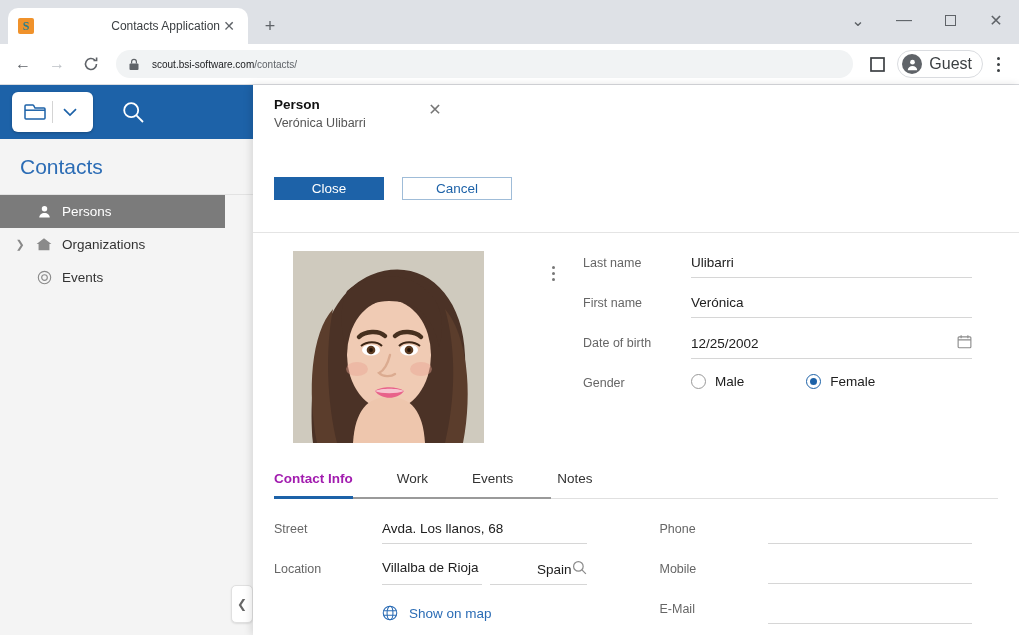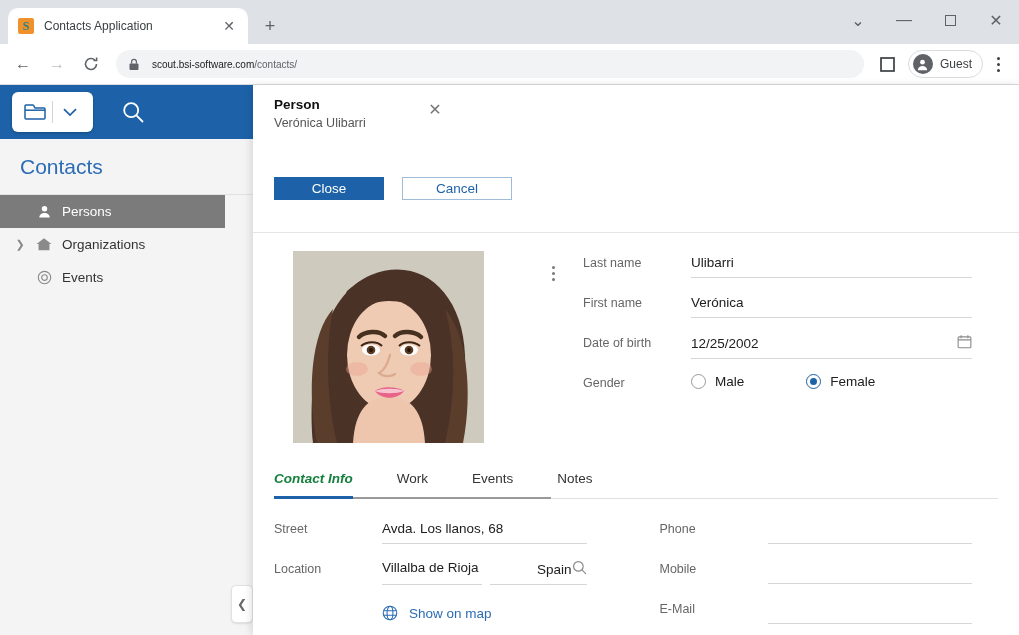--- a/index.html
+++ b/index.html
@@ -28,20 +28,21 @@
     background: #f0922b; border-radius: 2px;
     display: flex; align-items: center; justify-content: center;
     font-weight: bold; font-size: 12px; color: #2a7f8e;
     font-family: "Liberation Serif", serif;
     line-height: 1;
   }
   .tab-title {
     margin-left: 10px; font-size: 12px; color: #3c4043;
     white-space: nowrap; overflow: hidden; text-overflow: ellipsis;
     flex: 1;
+    text-align: right;
   }
   .tab-close {
     width: 18px; height: 18px; flex: 0 0 18px;
     display: flex; align-items: center; justify-content: center;
     color: #5f6368; font-size: 14px; line-height: 1;
   }
   .newtab {
     width: 28px; height: 28px; margin-left: 8px; margin-bottom: 4px;
     display: flex; align-items: center; justify-content: center;
     color: #5f6368; font-size: 18px; line-height: 1;
@@ -87,21 +88,21 @@
   .guest {
     display: flex; align-items: center; height: 28px;
     border: 1px solid #dadce0; border-radius: 14px; padding: 0 10px 0 4px;
     margin-left: 2px;
   }
   .guest-av {
     width: 20px; height: 20px; border-radius: 50%;
     background: #5f6368; display: flex; align-items: center;
     justify-content: center; color: #fff;
   }
-  .guest-label { font-size: 12px; color: #3c4043; margin-left: 7px; }
+  .guest-label { font-size: 16px; color: #3c4043; margin-left: 7px; }
   .kebab {
     width: 26px; height: 28px; margin-left: 2px;
     display: flex; flex-direction: column; align-items: center;
     justify-content: center; gap: 3px;
   }
   .kebab i { width: 3px; height: 3px; border-radius: 50%; background: #3c4043; display: block; }
 
   
   .app { position: relative; height: 550px; background: #f4f4f4; }
 
@@ -234,21 +235,21 @@
   .radio.m2 { margin-left: 62px; }
 
   .tabs {
     margin: 20px 21px 0 21px; display: flex; position: relative;
     border-bottom: 1px solid #e0e0e0;
   }
   .tabitem {
     padding: 8px 0 12px 0; margin-right: 44px; font-size: 13.5px; color: #333;
     position: relative;
   }
-  .tabitem.active { color: #15803d; font-weight: bold; font-style: italic; }
+  .tabitem.active { color: #a21caf; font-weight: bold; }
   .tabitem.active::after {
     content: ''; position: absolute; left: 0; right: 0; bottom: -1px;
     height: 3px; background: #1D62A8;
   }
   .tab-track {
     position: absolute; left: 0; bottom: -1px; width: 277px; height: 2px; background: #9a9a9a;
   }
 
   .bottomgrid { display: flex; padding: 18px 0 0 0; }
   .bcol { flex: 1; padding: 0 47px 0 21px; }

